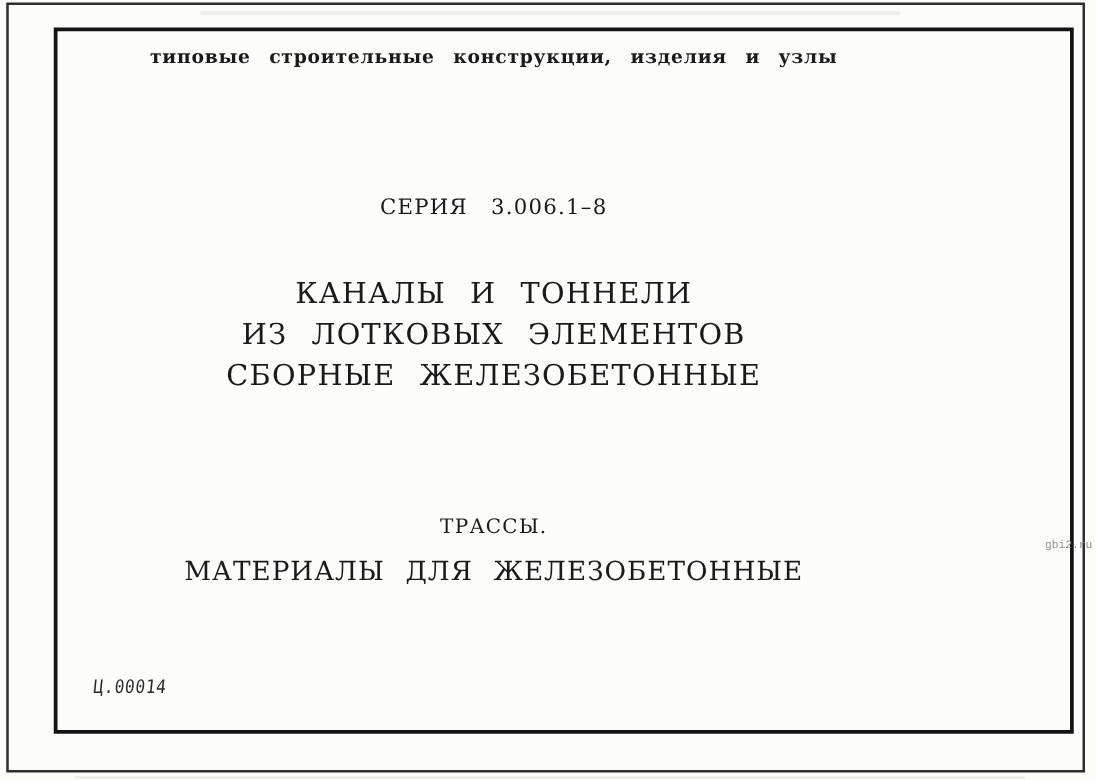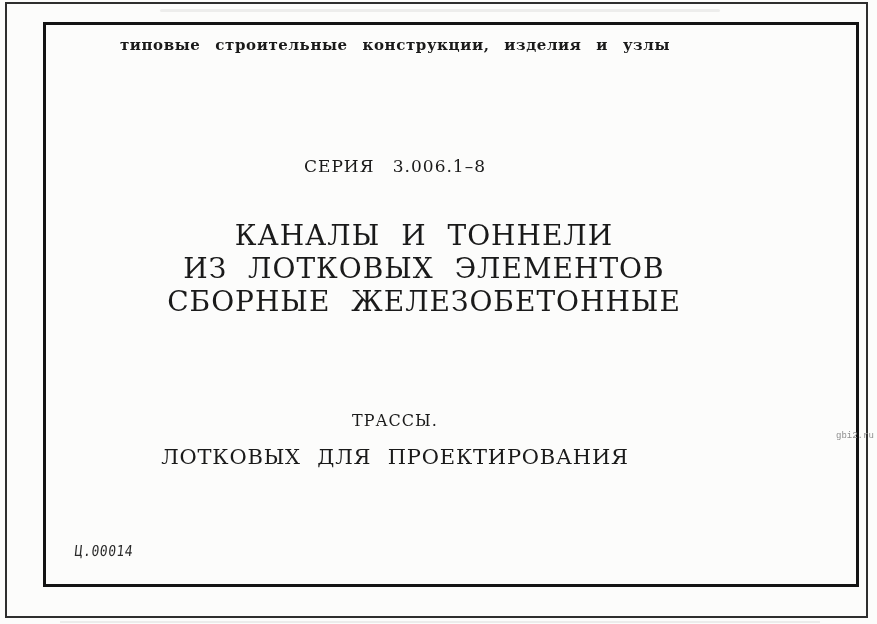--- a/index.html
+++ b/index.html
@@ -37,24 +37,23 @@
     font-size:15px;font-weight:bold;
     letter-spacing:0.6px;word-spacing:9px;
   }
   .series{
     top:134px;
     font-size:17px;
     letter-spacing:1px;word-spacing:12px;
   }
   .main-title{
     top:197px;
-    font-size:28px;
+    font-size:23px;
     letter-spacing:1px;word-spacing:11px;
     line-height:33px;
-    padding-left:29px;
   }
   .issue{
     top:352px;
     font-size:17px;font-weight:600;
     letter-spacing:0.5px;word-spacing:9px;
   }
   .subtitle-1{
     top:389px;
     font-size:16px;
     letter-spacing:1px;
@@ -107,21 +106,21 @@
 
     <div class="main-title">
       <div>КАНАЛЫ И ТОННЕЛИ</div>
       <div>ИЗ ЛОТКОВЫХ ЭЛЕМЕНТОВ</div>
       <div>СБОРНЫЕ ЖЕЛЕЗОБЕТОННЫЕ</div>
     </div>
 
 
     <div class="subtitle-1">ТРАССЫ.</div>
 
-    <div class="subtitle-2">ЛОТКОВЫХ ДЛЯ ПРОЕКТИРОВАНИЯ</div>
+    <div class="subtitle-2">МАТЕРИАЛЫ ДЛЯ ЖЕЛЕЗОБЕТОННЫЕ</div>
 
   </div>
 
   <div class="stamp">Ц.00014</div>
 
   <div class="watermark">gbi2.ru</div>
 
   <div class="scan-streak-2"></div>
 
 </div>

